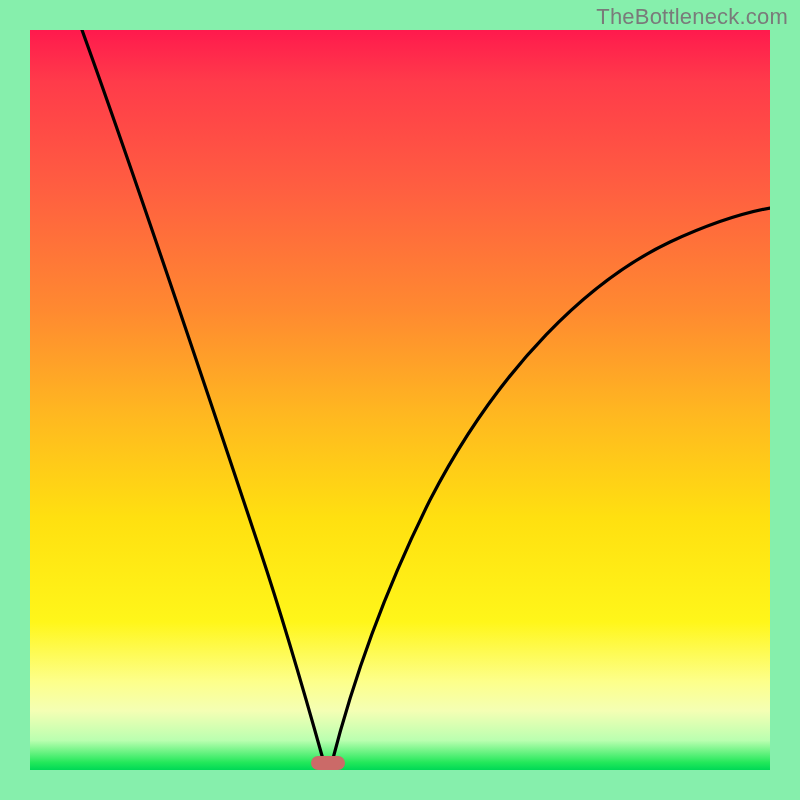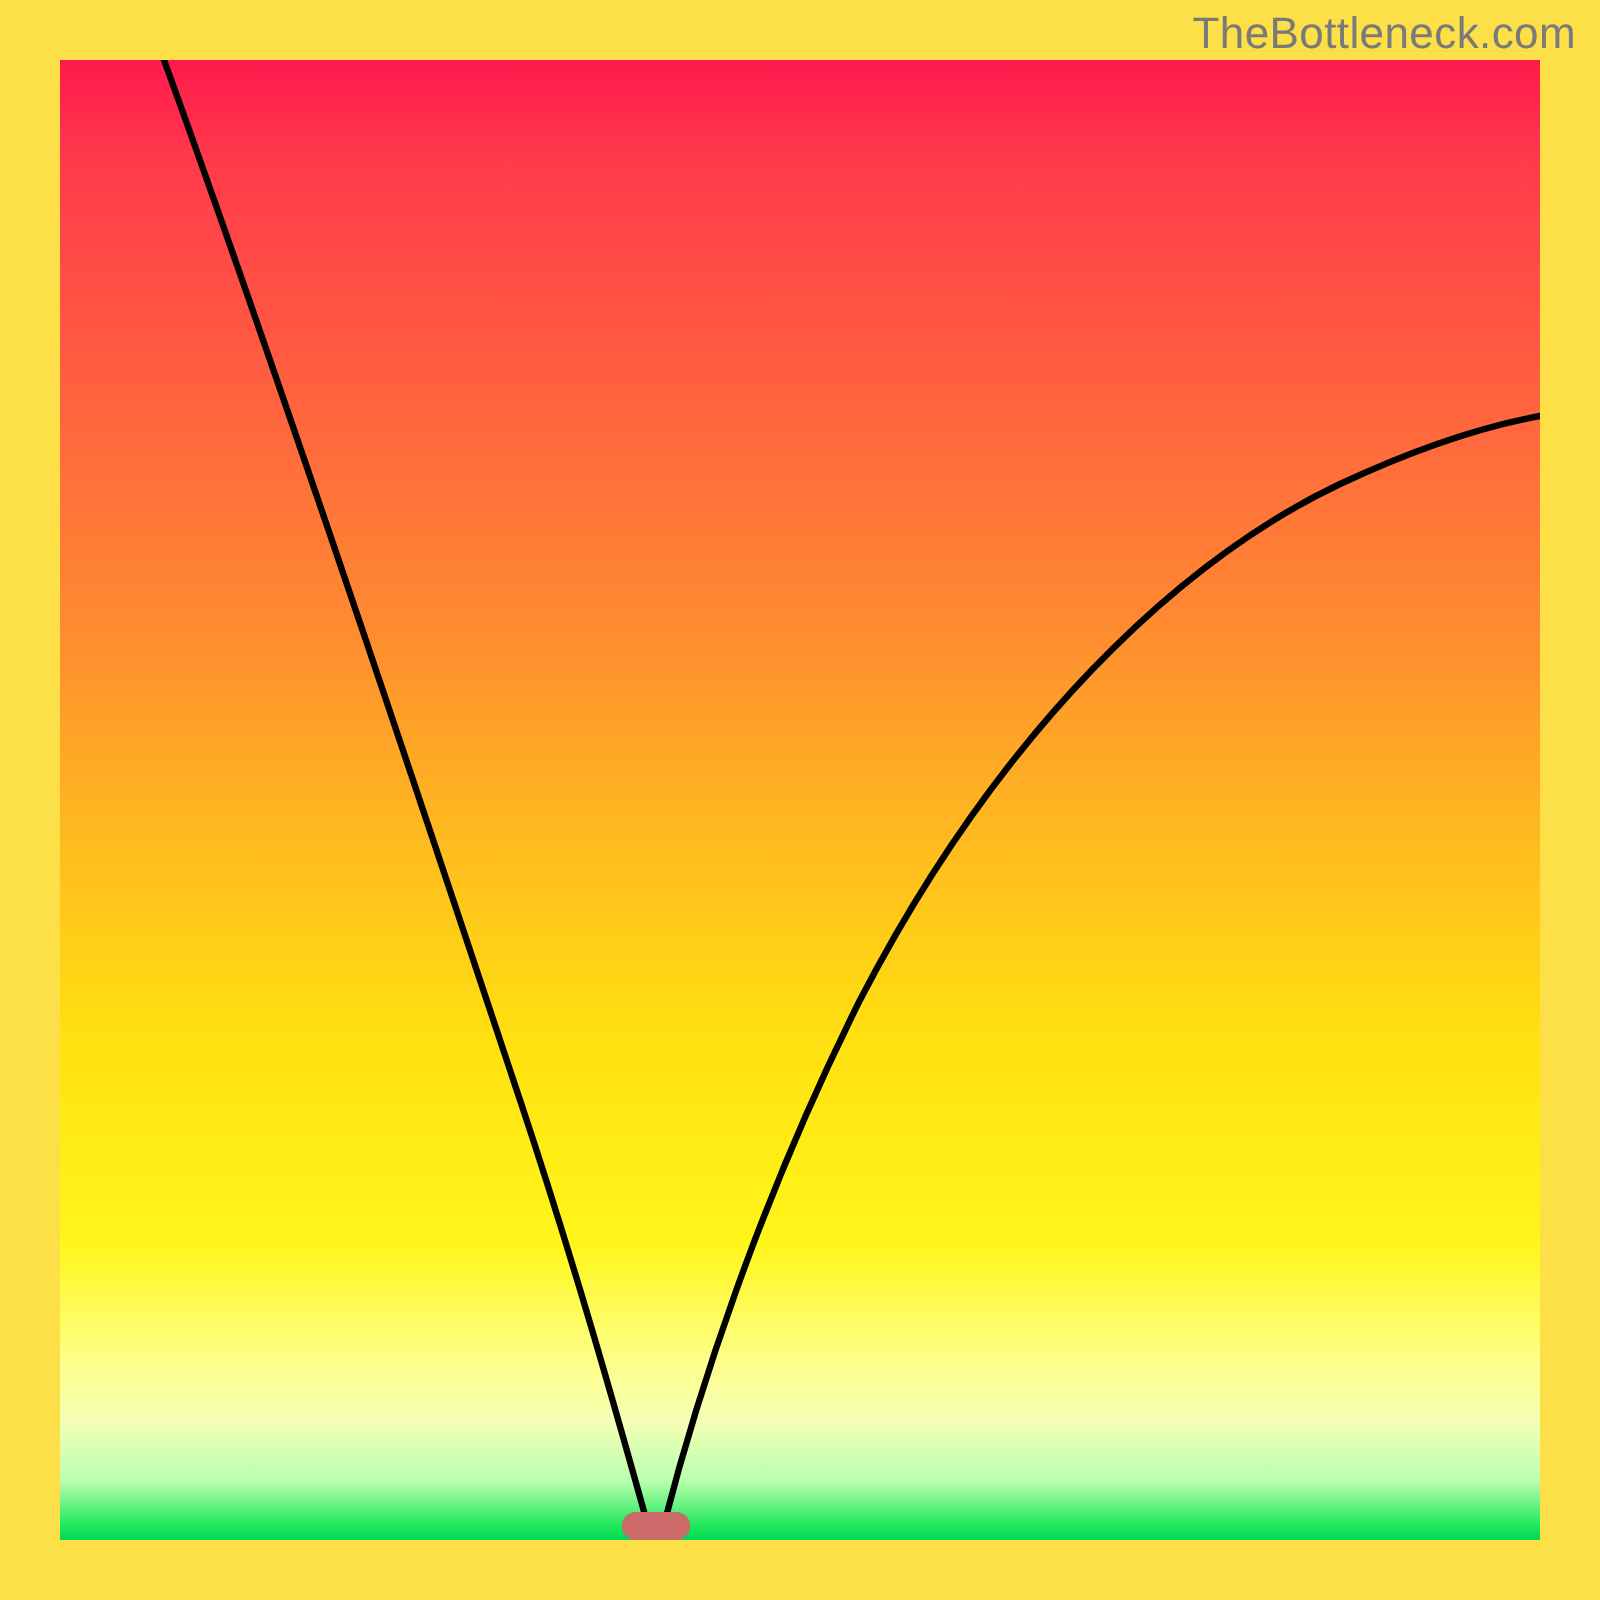--- a/index.html
+++ b/index.html
@@ -8,21 +8,21 @@
     width: 800px;
     height: 800px;
     overflow: hidden;
     background: #000;
     font-family: Arial, Helvetica, sans-serif;
   }
   .frame {
     position: absolute;
     top: 0; left: 0;
     width: 800px; height: 800px;
-    background: #fde047;
+    background: #86efac;
   }
   .plot-area {
     position: absolute;
     top: 30px;
     left: 30px;
     width: 740px;
     height: 740px;
     overflow: hidden;
   }
   .gradient {

